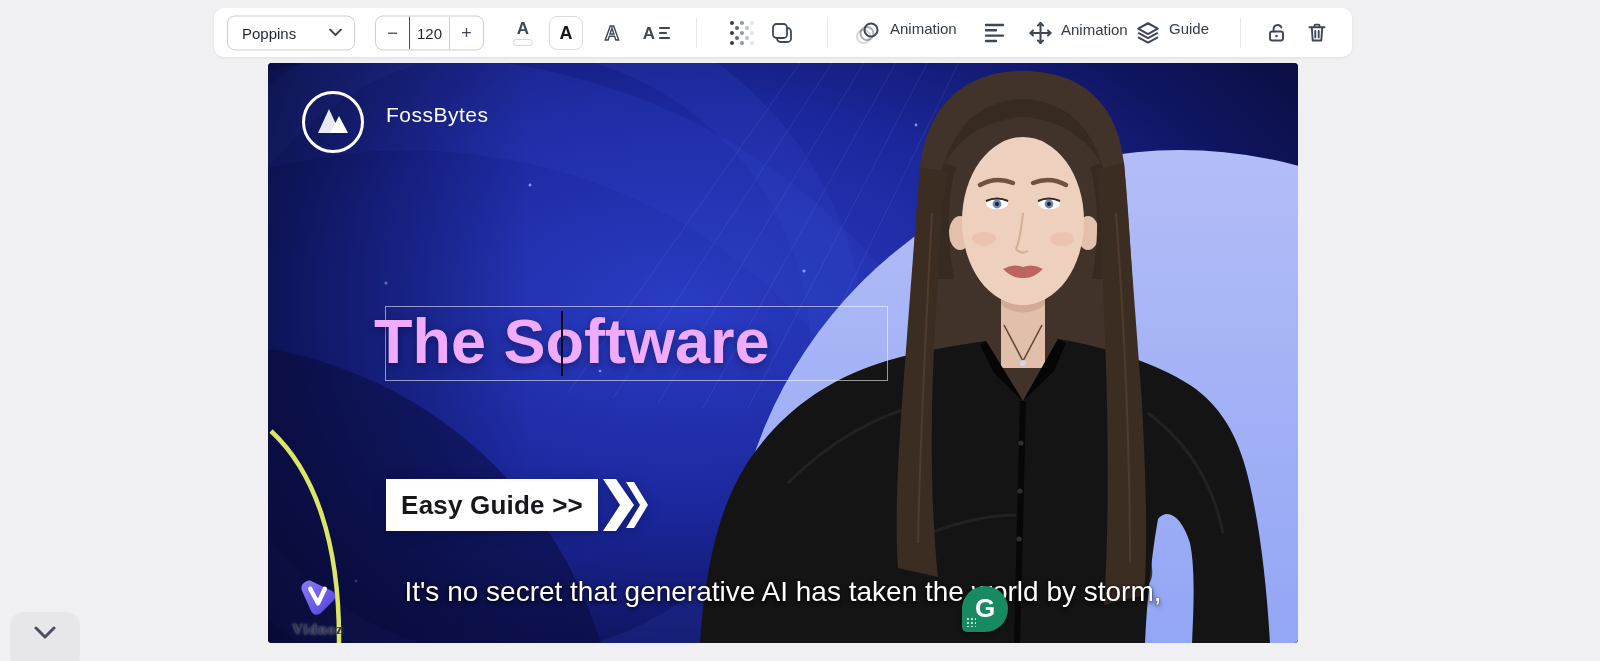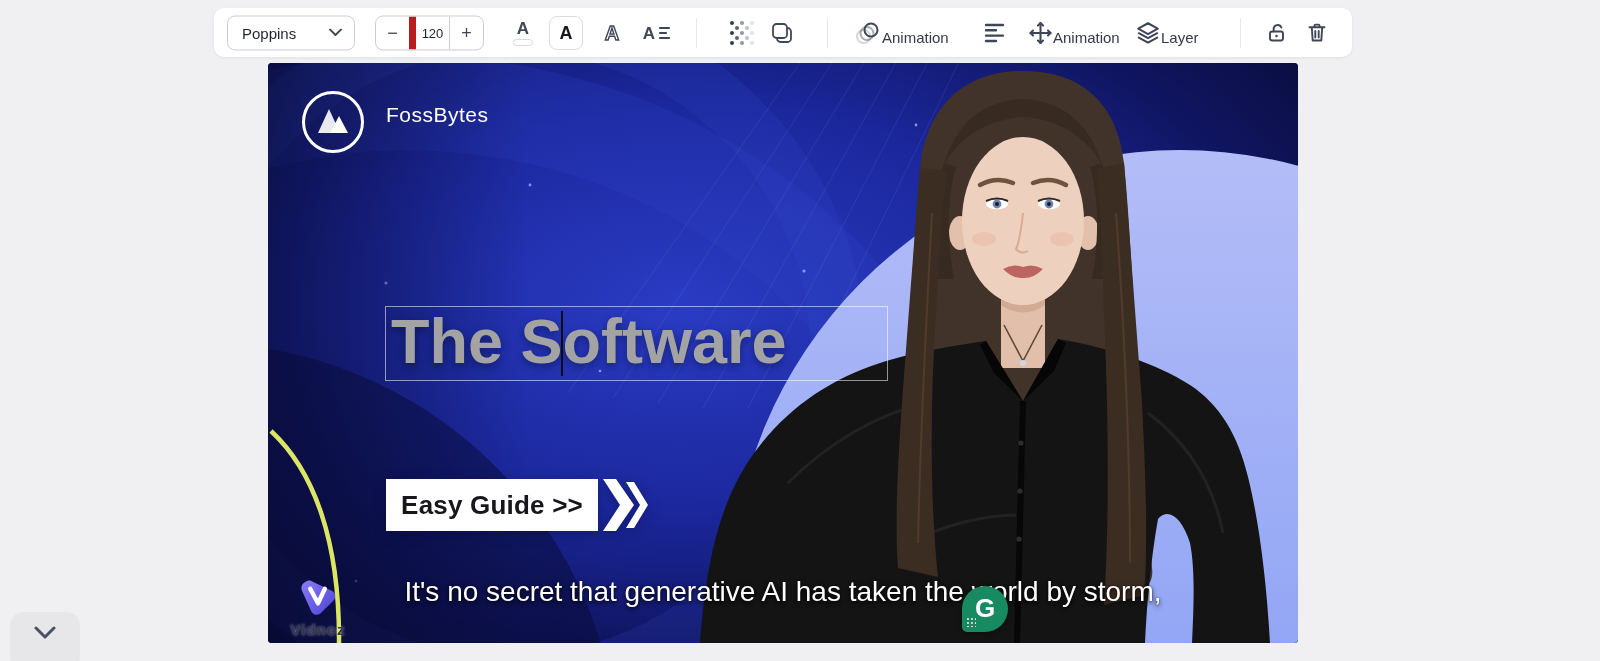--- a/index.html
+++ b/index.html
@@ -16,60 +16,60 @@
   .divider { width:1px; height:30px; background:#e7e8ed; }
 
   .font-select { left:13px; width:128px; height:35px; border:1px solid #c9cdd6; border-radius:8px;
     display:flex; align-items:center; justify-content:space-between; padding:0 12px 0 14px; cursor:pointer; background:#fff; }
   .font-select span { font-size:15px; color:#1f2430; }
 
   .stepper { left:161px; width:109px; height:35px; border:1px solid #c9cdd6; border-radius:8px;
     display:flex; align-items:stretch; overflow:hidden; background:#fff; }
   .stepper > * { display:flex; align-items:center; justify-content:center; }
   .step-btn { width:33px; font-size:18px; color:#3f4656; cursor:pointer; }
-  .step-val { flex:1; border-left:7px solid #b91c1c; border-right:1px solid #c9cdd6; font-size:13px; color:#1f2430; }
+  .step-val { flex:1; border-left:1px solid #b91c1c; border-right:1px solid #c9cdd6; font-size:15px; color:#1f2430; }
 
   .glyph-a { font-size:17px; font-weight:700; color:#3f4656; line-height:1; }
   .color-a { display:flex; flex-direction:column; align-items:center; gap:2px; }
   .color-a .pill { width:20px; height:7px; border-radius:4px; background:#fff; border:1px solid #d6d9de; }
   .boxed { border:1px solid #d9dce3; }
   .boxed .glyph-a { color:#14161c; font-weight:800; font-size:18px; }
 
-  .tool-group { display:flex; align-items:flex-end; cursor:pointer; }
+  .tool-group { display:flex; align-items:flex-start; gap:8px; cursor:pointer; }
   svg.ic { display:block; }
 
   
   .canvas { position:absolute; left:268px; top:63px; width:1030px; height:580px;
     border-radius:4px; overflow:hidden; background:#121a66; }
   .canvas > svg.bg { position:absolute; left:0; top:0; }
   .ov { position:absolute; }
 
   .brand-logo { left:34px; top:28px; width:62px; height:62px; border-radius:50%;
     border:3px solid #ffffff; display:flex; align-items:center; justify-content:center; }
   .brand-name { left:118px; top:40px; font-size:21px; font-weight:500; color:#fff; letter-spacing:.5px; }
 
   .title1 { left:116px; top:157px; font-size:52px; font-weight:800; color:#fff;
     letter-spacing:0; text-shadow:0 3px 9px rgba(0,8,45,.45); }
   .sel-box { left:117px; top:243px; width:503px; height:75px; border:1px solid rgba(255,255,255,.55); }
-  .title2 { left:123px; top:241px; font-size:63px; font-weight:800; color:#a3a3a3; line-height:75px;
+  .title2 { left:106px; top:241px; font-size:63px; font-weight:800; color:#f0abfc; line-height:75px;
     text-shadow:0 3px 9px rgba(0,8,45,.45); }
   .caret { left:293px; top:248px; width:2px; height:65px; background:#0d0d12; }
 
   .cta { left:118px; top:412px; height:60px; display:flex; align-items:center; cursor:pointer;
     filter:drop-shadow(0 3px 6px rgba(0,8,45,.35)); }
   .cta .plate { width:212px; height:52px; background:#ffffff; display:flex; align-items:center; justify-content:center;
     font-size:26px; font-weight:600; color:#16161c; letter-spacing:.2px; }
   .cta svg { margin-left:5px; }
 
   .subtitle { left:0; right:0; top:513px; text-align:center; font-size:28px; font-weight:500; color:#fff;
     text-shadow:0 2px 5px rgba(0,0,0,.85), 0 0 2px rgba(0,0,0,.6); z-index:3; }
 
   .watermark { left:10px; top:516px; width:80px; text-align:center; z-index:2; }
   .watermark .wm-text { font-size:15px; font-weight:600; color:#33364d; letter-spacing:1px;
-    text-shadow:0 0 3px rgba(255,255,255,.55); margin-top:1px; }
+    text-shadow:0 0 3px rgba(255,255,255,.55); margin-top:1px;font-family:Liberation Serif, serif; }
 
   .g-badge { left:694px; top:523px; width:46px; height:46px; background:#178a62;
     border-radius:50% 50% 50% 5px; z-index:4; display:flex; align-items:center; justify-content:center;
     box-shadow:0 2px 5px rgba(0,0,0,.3); cursor:pointer; }
   .g-badge .g { color:#fff; font-size:26px; font-weight:700; margin-top:-2px; }
   .g-dots { position:absolute; left:5px; bottom:4px; width:10px; height:10px;
     display:grid; grid-template-columns:repeat(3,1fr); gap:1.5px; }
   .g-dots i { width:1.8px; height:1.8px; background:rgba(255,255,255,.9); border-radius:50%; }
 
   
@@ -172,21 +172,21 @@
     </svg>
     <span class="t-label">Animation</span>
   </div>
 
   <div class="abs tool-group" style="left:921px;">
     <svg class="ic" width="26" height="26" viewBox="0 0 24 24">
       <path d="M12 3l9 5-9 5-9-5 9-5z" fill="none" stroke="#3f4656" stroke-width="1.9" stroke-linejoin="round"></path>
       <path d="M3.5 12.2L12 16.8l8.5-4.6" fill="none" stroke="#3f4656" stroke-width="1.9" stroke-linecap="round" stroke-linejoin="round"></path>
       <path d="M3.5 16.2L12 20.8l8.5-4.6" fill="none" stroke="#3f4656" stroke-width="1.9" stroke-linecap="round" stroke-linejoin="round"></path>
     </svg>
-    <span class="t-label">Layer</span>
+    <span class="t-label">Guide</span>
   </div>
 
   <div class="abs divider" style="left:1026px;"></div>
 
   <div class="abs icon-btn" style="left:1046px;">
     <svg class="ic" width="24" height="24" viewBox="0 0 24 24">
       <rect x="5" y="10.5" width="13" height="9" rx="2.2" fill="none" stroke="#3f4656" stroke-width="1.9"></rect>
       <path d="M8.6 10.5V8a4 4 0 0 1 7.7-1.5" fill="none" stroke="#3f4656" stroke-width="1.9" stroke-linecap="round"></path>
       <circle cx="11.5" cy="15" r="1.3" fill="#3f4656"></circle>
     </svg>

